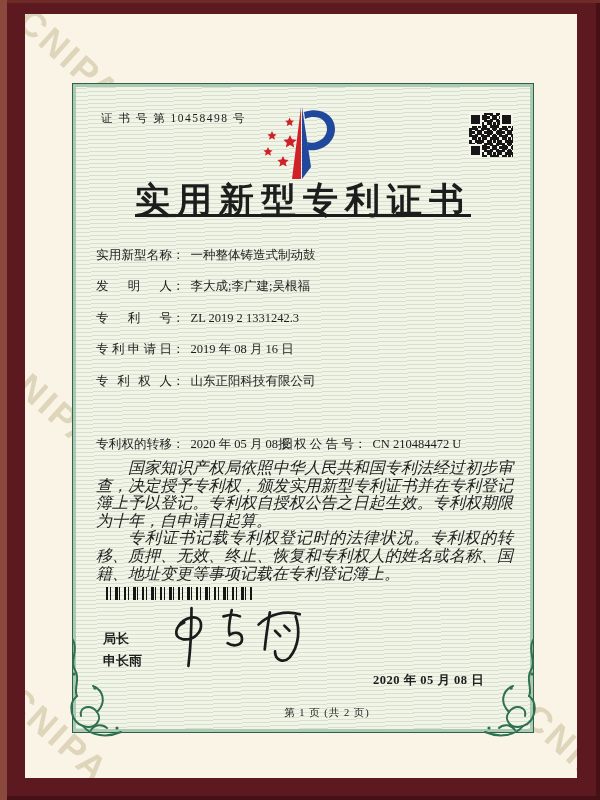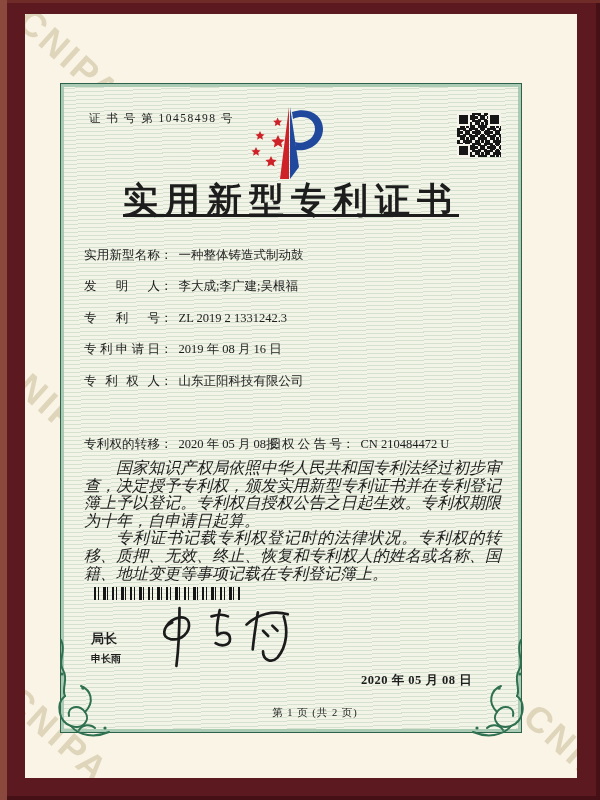--- a/index.html
+++ b/index.html
@@ -6,21 +6,21 @@
   body{width:600px;height:800px;position:relative;font-family:"Liberation Serif","DejaVu Serif",serif;color:#1d1d1d;background:#5c1a20;}
   
   .frame{position:absolute;inset:0;background:#5c1a20;
     box-shadow:inset 7px 0 0 #8a493c, inset 0 3px 0 #6e2b28, inset -4px 0 0 #451016, inset 0 -4px 0 #451016;}
   
   .paper{position:absolute;top:14px;left:25px;right:23px;bottom:22px;background:#f9f4e6;overflow:hidden;}
   
   .wm{position:absolute;font-family:"Liberation Sans","DejaVu Sans",sans-serif;font-weight:700;
       font-size:36px;letter-spacing:3px;color:rgba(203,187,150,0.55);transform:rotate(42deg);white-space:nowrap;}
   
-  .inner{position:absolute;left:35px;top:69px;width:460px;height:648px;
+  .inner{position:absolute;left:47px;top:69px;width:460px;height:648px;
      border:1px solid #2b624c;
      box-shadow:inset 0 0 0 3px rgba(160,195,172,.85);
      background-color:#f2f4e7;
      background-image:repeating-linear-gradient(178deg, rgba(140,172,140,.28) 0 1px, transparent 1px 4px);}
   .flourish{position:absolute;width:62px;height:104px;}
   .flourish.bl{left:-8px;bottom:-10px;}
   .flourish.br{right:-8px;bottom:-10px;transform:scaleX(-1);}
   
   .certno{position:absolute;left:28px;top:27px;font-size:11.5px;letter-spacing:1.5px;}
   .logo{position:absolute;left:186px;top:20px;width:84px;height:84px;}
@@ -41,21 +41,21 @@
   .fgroup2{position:absolute;left:182px;top:0;}
   
   .legal{position:absolute;left:23px;top:375px;width:417px;font-size:16px;line-height:17.6px;
      font-style:italic;text-align:justify;}
   .legal p{margin:0;text-indent:2em;}
   
   .barcode{position:absolute;left:33px;top:503px;width:147px;height:13px;
      background-image:repeating-linear-gradient(90deg,#151515 0 2px,transparent 2px 4px,#151515 4px 5px,transparent 5px 9px,#151515 9px 12px,transparent 12px 13px,#151515 13px 14px,transparent 14px 18px);}
   
   .sig-title{position:absolute;left:30px;top:546px;font-family:"Liberation Sans","DejaVu Sans",sans-serif;font-weight:700;font-size:13px;}
-  .sig-name{position:absolute;left:30px;top:568px;font-family:"Liberation Sans","DejaVu Sans",sans-serif;font-weight:700;font-size:10px;}
+  .sig-name{position:absolute;left:30px;top:568px;font-family:"Liberation Sans","DejaVu Sans",sans-serif;font-weight:700;font-size:13px;}
   .sig-script{position:absolute;left:88px;top:520px;width:160px;height:66px;}
   .sig-date{position:absolute;left:300px;top:588px;font-size:12.5px;font-weight:600;letter-spacing:.5px;}
   .pageinfo{position:absolute;left:0;top:622px;width:100%;text-align:center;font-size:10.5px;letter-spacing:1px;margin-left:24px;}
   .contnote{position:absolute;left:0;top:726px;width:100%;text-align:center;font-size:11.5px;font-style:italic;letter-spacing:1px;margin-top:46px;}
 </style>
 </head>
 <body>
 
 <div class="frame"></div>
 

